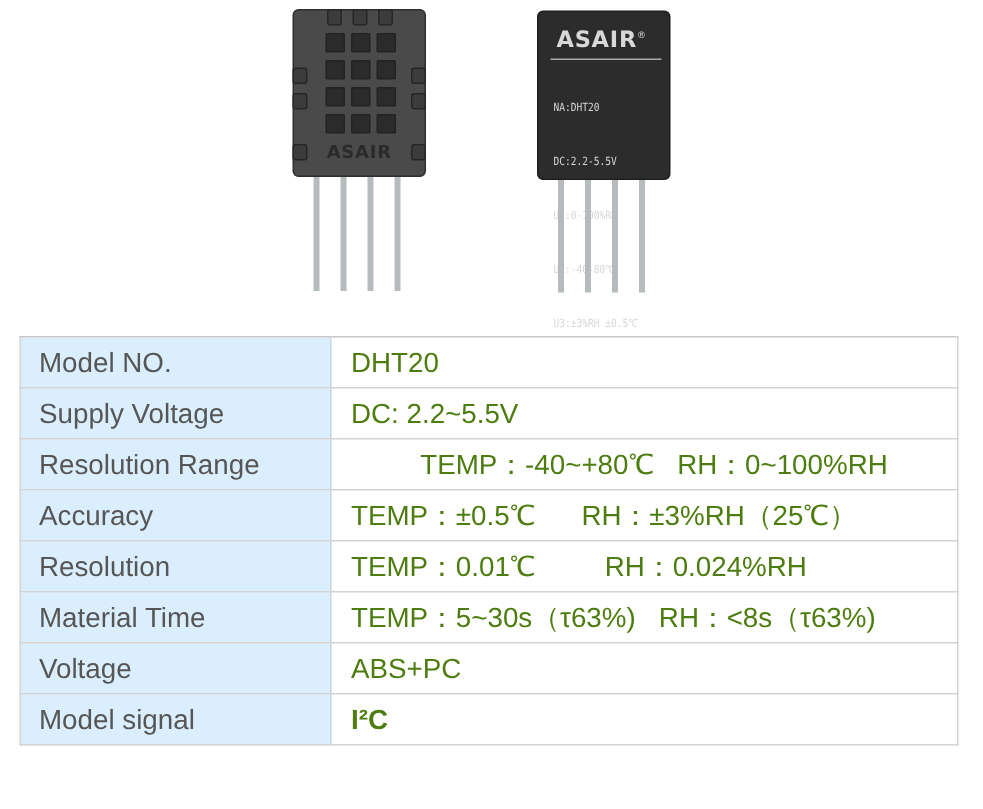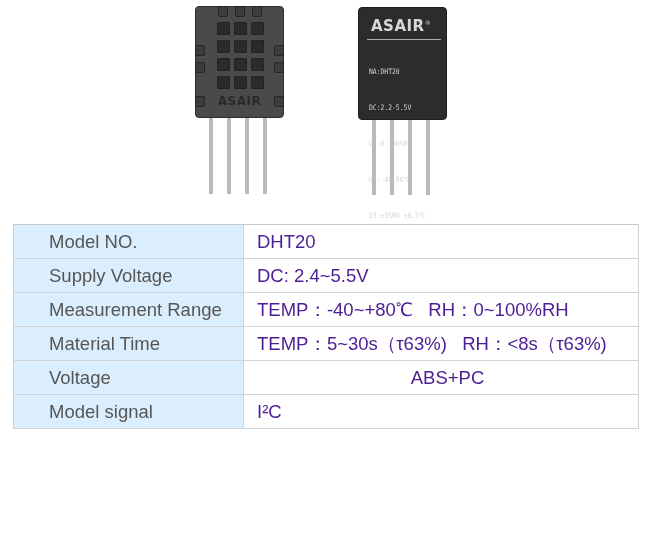--- a/index.html
+++ b/index.html
@@ -15,22 +15,22 @@
   #back { left: 358px; top: 7px; width: 88px; height: 113px; }
   #back .body { position: absolute; left: 0; top: 0; width: 87px; height: 111px; background: #2c2c2c; border: 1px solid #1e1e1e; border-radius: 4px; }
   #back .brand { position: absolute; left: 12px; top: 9px; font-size: 15px; font-weight: bold; color: #d8d8d8; letter-spacing: 0.5px; }
   #back .reg { font-size: 6px; vertical-align: super; font-weight: normal; }
   #back .rule { position: absolute; left: 8px; top: 31px; width: 74px; height: 1px; background: #a9a9a9; }
   #back .specs { position: absolute; left: 10px; top: 34px; font-family: "DejaVu Sans Mono", monospace; font-size: 7.5px; line-height: 12px; color: #d6d6d6; white-space: pre; transform: scaleX(0.85); transform-origin: left top; }
   .pin { position: absolute; width: 4px; background: #b6bcbe; }
   
   #spec-table { position: absolute; left: 13px; top: 224px; width: 626px; border-collapse: collapse; font-family: "Liberation Sans", sans-serif; font-size: 18.5px; }
   #spec-table td { height: 33px; padding: 0 0 0 13px; border: 1px solid #d3d3d3; white-space: nowrap; }
-  #spec-table td.label { width: 194px; background: #dbeefe; color: #565656; padding-left: 35px; border-right: 1px solid #c9d7e3; }
-  #spec-table td.value { background: #ffffff; color: #4c1d95; }
+  #spec-table td.label { width: 194px; background: #dbeefe; color: #565656; padding-left: 12px; border-right: 1px solid #c9d7e3; }
+  #spec-table td.value { background: #ffffff; color: #4d7c0f; }
   #spec-table tr:first-child td { border-top-color: #c8c8c8; }
 </style>
 </head>
 <body>
 
 <div class="product" id="front">
   <div class="body">
 
     <div class="notch" style="left:22px;top:-1px;"></div>
     <div class="notch" style="left:39px;top:-1px;"></div>
@@ -83,32 +83,40 @@
 </div>
 
 <table id="spec-table">
   <tbody>
     <tr>
       <td class="label">Model NO.</td>
       <td class="value" style="white-space: pre;">DHT20</td>
     </tr>
     <tr>
       <td class="label">Supply Voltage</td>
-      <td class="value" style="white-space: pre;">DC: 2.4~5.5V</td>
+      <td class="value" style="white-space: pre;">DC: 2.2~5.5V</td>
     </tr>
     <tr>
-      <td class="label">Measurement Range</td>
-      <td class="value" style="white-space: pre;">TEMP：-40~+80℃   RH：0~100%RH</td>
+      <td class="label">Resolution Range</td>
+      <td class="value" style="white-space: pre; text-align: center;">TEMP：-40~+80℃   RH：0~100%RH</td>
+    </tr>
+    <tr>
+      <td class="label">Accuracy</td>
+      <td class="value" style="white-space: pre;">TEMP：±0.5℃      RH：±3%RH（25℃）</td>
+    </tr>
+    <tr>
+      <td class="label">Resolution</td>
+      <td class="value" style="white-space: pre;">TEMP：0.01℃         RH：0.024%RH</td>
     </tr>
     <tr>
       <td class="label">Material Time</td>
       <td class="value" style="white-space: pre;">TEMP：5~30s（τ63%)   RH：&lt;8s（τ63%)</td>
     </tr>
     <tr>
       <td class="label">Voltage</td>
-      <td class="value" style="white-space: pre; text-align: center;">ABS+PC</td>
+      <td class="value" style="white-space: pre;">ABS+PC</td>
     </tr>
     <tr>
       <td class="label">Model signal</td>
-      <td class="value" style="white-space: pre;">I²C</td>
+      <td class="value" style="white-space: pre; font-weight: bold;">I²C</td>
     </tr>
   </tbody>
 </table>
 
 </body></html>

